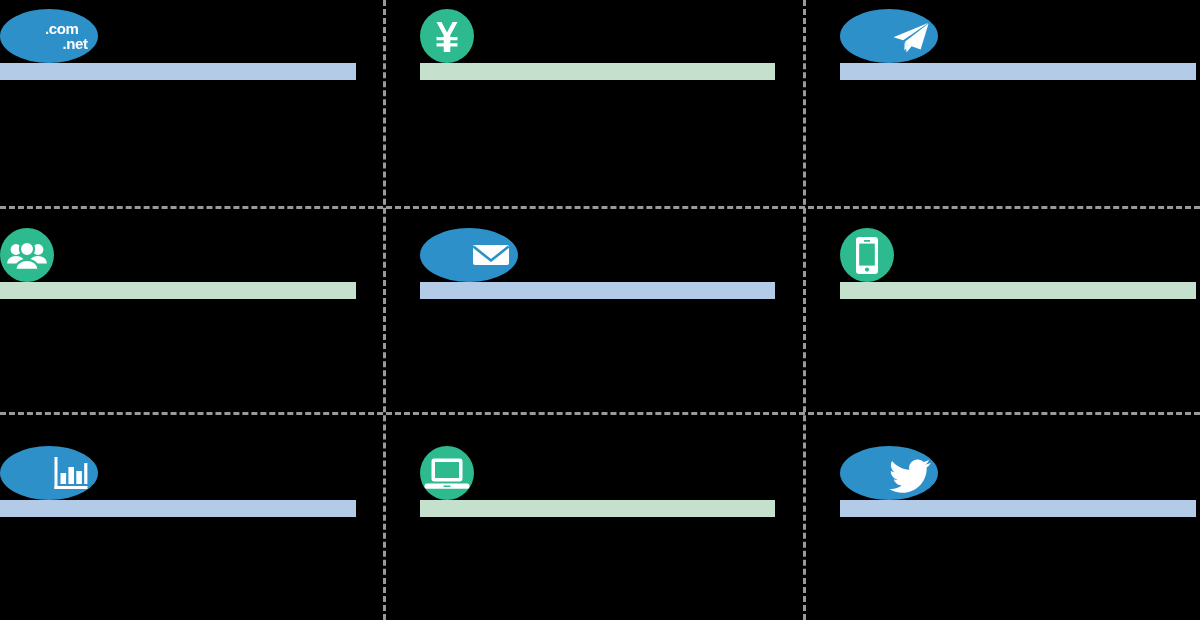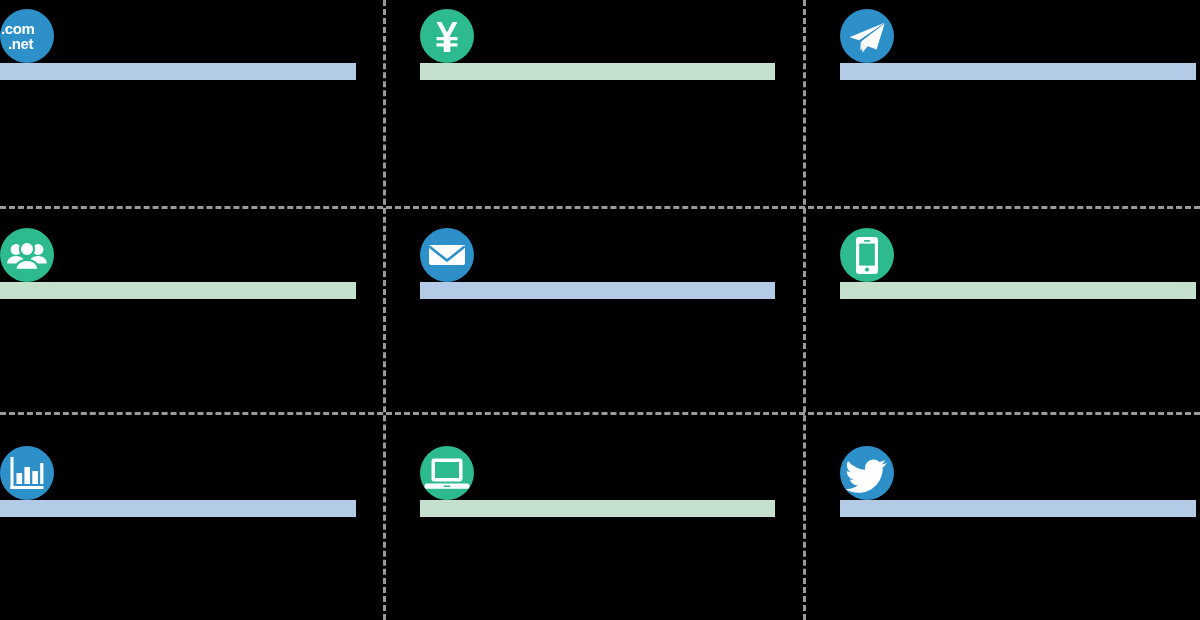--- a/index.html
+++ b/index.html
@@ -61,38 +61,38 @@
     left: 0px;
     top: 9px;
     width: 54px;
     height: 54px;
     border-radius: 50%;
     display: flex;
     align-items: center;
     justify-content: center;
     overflow: hidden;
   }
-  .icon-badge.blue  { background: #2d90c9; }
+  .icon-badge.blue  { background: #2d90c9; padding-left: 44px; }
   .icon-badge.green { background: #2dba8e; }
   .icon-badge svg { display: block; }
 
   .domain-text {
     color: #ffffff;
     font-family: "Liberation Sans", sans-serif;
     font-weight: bold;
     font-size: 15px;
     line-height: 15px;
     text-align: left;
     letter-spacing: -0.4px;
     width: 54px;
     padding-left: 1px;
     box-sizing: border-box;
     -webkit-user-select: none;
   }
-  .domain-text .l2 { padding-left: 7px; display: block; }
+  .domain-text .l2 { padding-left: 7px; display: block; text-align: center; }
 
   
   .bar {
     position: absolute;
     top: 63px;
     height: 17px;
   }
   .bar.blue  { background: #b4cbe8; }
   .bar.green { background: #c5e0cd; }
   

